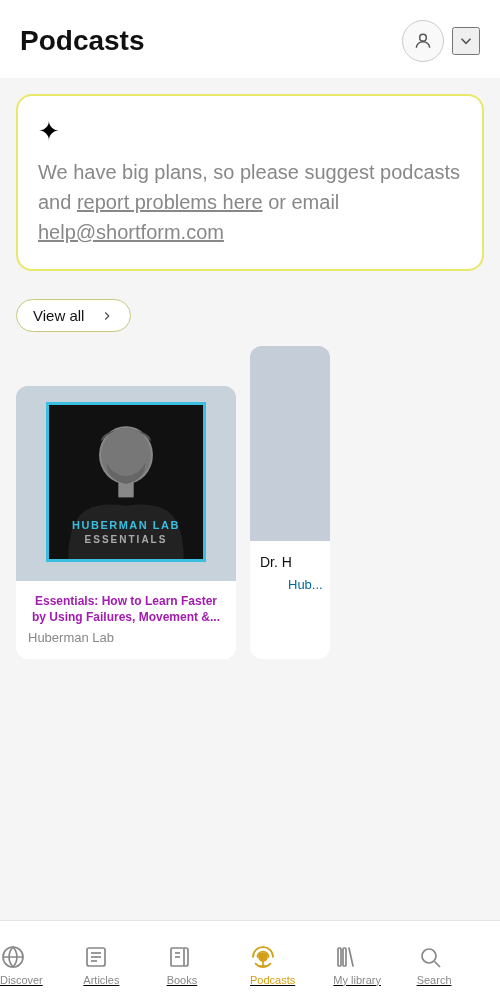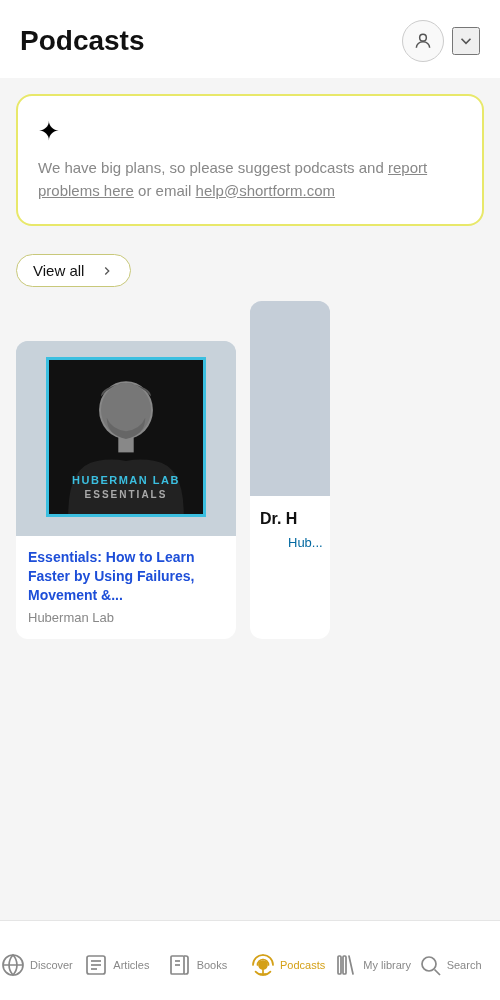--- a/index.html
+++ b/index.html
@@ -84,21 +84,21 @@
       display: block;
     }
     .congrats-title {
       font-size: 18px;
       font-weight: 800;
       color: #111;
       line-height: 1.35;
       margin-bottom: 10px;
     }
     .congrats-body {
-      font-size: 15px;
+      font-size: 20px;
       color: #888;
       line-height: 1.5;
     }
     .congrats-body a {
       color: #888;
       text-decoration: underline;
     }
 
     
     .section-header {
@@ -200,44 +200,45 @@
       font-weight: 700;
       letter-spacing: 2px;
       text-transform: uppercase;
       text-align: center;
       margin-top: 2px;
     }
     .episode-info {
       padding: 12px 12px 14px 12px;
     }
     .episode-title {
-      font-size: 14px;
+      font-size: 12px;
       font-weight: 700;
-      color: #1d4ed8;
+      color: #a21caf;
       line-height: 1.35;
       margin-bottom: 5px;
+      text-align: center;
     }
     .episode-podcast {
       font-size: 13px;
       color: #888;
     }
 
     
     .partial-thumb {
       width: 100%;
       height: 195px;
       background: #cdd5dd;
       border-radius: 0;
     }
     .partial-info {
       padding: 12px 10px 14px 10px;
     }
     .partial-title {
-      font-size: 16px;
-      font-weight: 700;
+      font-size: 14px;
+      font-weight: 400;
       color: #111;
       line-height: 1.35;
       margin-bottom: 5px;
     }
     .partial-podcast {
       font-size: 13px;
       color: #0369a1;
       margin-left: 28px;
     }
 
@@ -249,26 +250,27 @@
       width: 500px;
       height: 80px;
       background: #fff;
       border-top: 1px solid #e5e5e5;
       display: flex;
       align-items: center;
       justify-content: space-around;
     }
     .nav-item {
       display: flex;
-      flex-direction: row;
-      align-items: center;
+      flex-direction: column;
+      align-items: flex-start;
       gap: 4px;
       cursor: pointer;
       flex: 1;
       padding-top: 8px;
+      text-decoration: underline;
     }
     .nav-icon {
       width: 26px;
       height: 26px;
       display: flex;
       align-items: center;
       justify-content: center;
     }
     .nav-icon svg {
       width: 24px;

